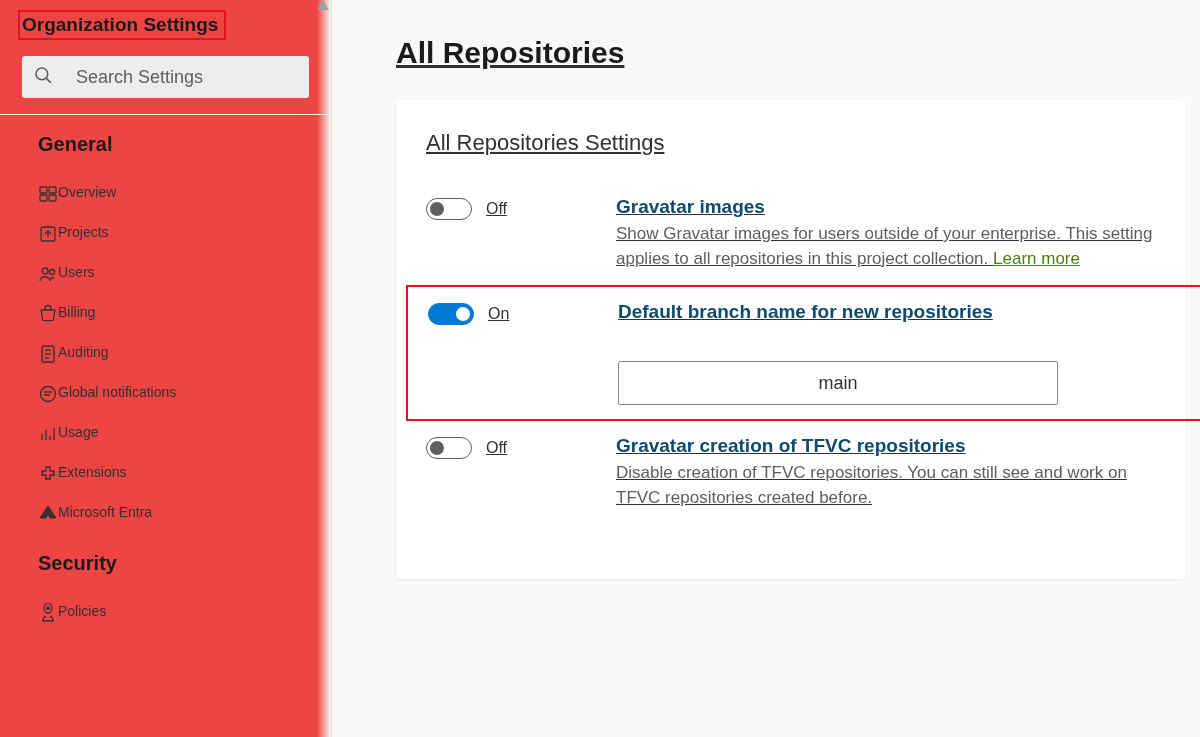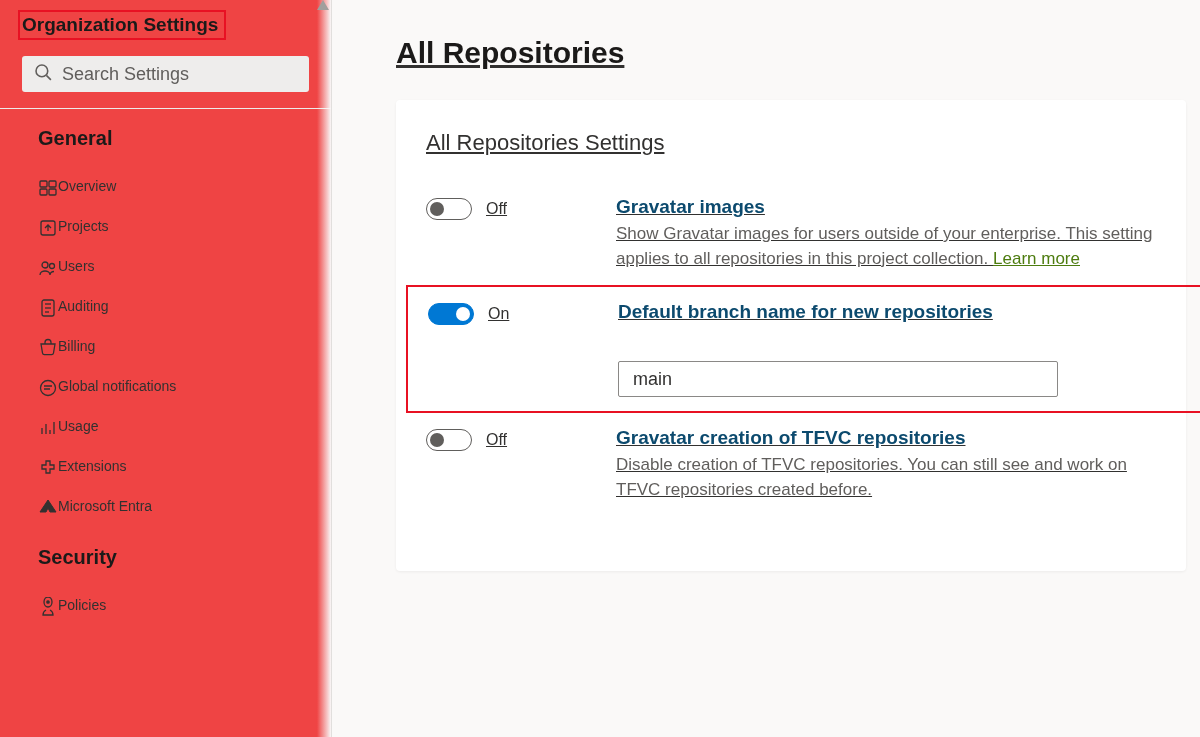--- a/index.html
+++ b/index.html
@@ -33,23 +33,23 @@
       border: 2px solid #e81123;
     }
     .search-wrap {
       padding: 8px 22px 10px 22px;
     }
     .search-box {
       display: flex;
       align-items: center;
       background: #eeedec;
       border-radius: 3px;
-      height: 36px;
+      height: 42px;
       padding: 0 12px;
-      gap: 10px;
+      gap: 24px;
     }
     .search-icon svg { width: 18px; height: 18px; }
     .search-input {
       border: none;
       background: transparent;
       font-size: 18px;
       color: #605e5c;
       outline: none;
       width: 100%;
     }
@@ -179,27 +179,28 @@
       line-height: 1.45;
     }
     .learn-more {
       color: #4d7c0f;
       text-decoration: underline;
       cursor: pointer;
     }
     .branch-input {
       margin-top: 34px;
       width: 440px;
-      height: 36px;
+      height: 44px;
       border: 1px solid #8a8886;
       border-radius: 2px;
       padding: 0 14px;
       font-size: 18px;
       color: #323130;
       outline: none;
+      text-align: center;
     }
     .highlight-default-branch {
       border: 2px solid #e81123;
       margin: -14px -30px 14px -20px;
       padding: 14px 30px 14px 20px;
     }
   </style>
 </head>
 <body>
 
@@ -254,37 +255,37 @@
             <circle cx="14" cy="8" r="2.5"></circle>
             <path d="M2 17c0-3 3-4 5-4s5 1 5 4 M12 17c0-2.2 1.5-3.5 4-3.5"></path>
           </svg>
       </span>
       <span>Users</span>
     </div>
 
     <div class="nav-item">
       <span class="nav-icon">
         <svg viewBox="0 0 20 20" fill="none" stroke="#323130" stroke-width="1.3">
+            <path d="M3 6h14l-1.5 9a2 2 0 0 1-2 1.7H6.5a2 2 0 0 1-2-1.7L3 6z"></path>
+            <path d="M7 6V4.5a3 3 0 0 1 6 0V6"></path>
+          </svg>
+      </span>
+      <span>Billing</span>
+    </div>
+
+    <div class="nav-item">
+      <span class="nav-icon">
+        <svg viewBox="0 0 20 20" fill="none" stroke="#323130" stroke-width="1.3">
             <rect x="4" y="2" width="12" height="16" rx="2"></rect>
             <line x1="7" y1="6" x2="13" y2="6"></line>
             <line x1="7" y1="10" x2="13" y2="10"></line>
             <line x1="7" y1="14" x2="11" y2="14"></line>
           </svg>
       </span>
       <span>Auditing</span>
-    </div>
-
-    <div class="nav-item">
-      <span class="nav-icon">
-        <svg viewBox="0 0 20 20" fill="none" stroke="#323130" stroke-width="1.3">
-            <path d="M3 6h14l-1.5 9a2 2 0 0 1-2 1.7H6.5a2 2 0 0 1-2-1.7L3 6z"></path>
-            <path d="M7 6V4.5a3 3 0 0 1 6 0V6"></path>
-          </svg>
-      </span>
-      <span>Billing</span>
     </div>
 
     <div class="nav-item">
       <span class="nav-icon">
         <svg viewBox="0 0 20 20" fill="none" stroke="#323130" stroke-width="1.3">
             <circle cx="10" cy="10" r="7.5"></circle>
             <path d="M6 8h8M6 11h6"></path>
           </svg>
       </span>
       <span>Global notifications</span>

